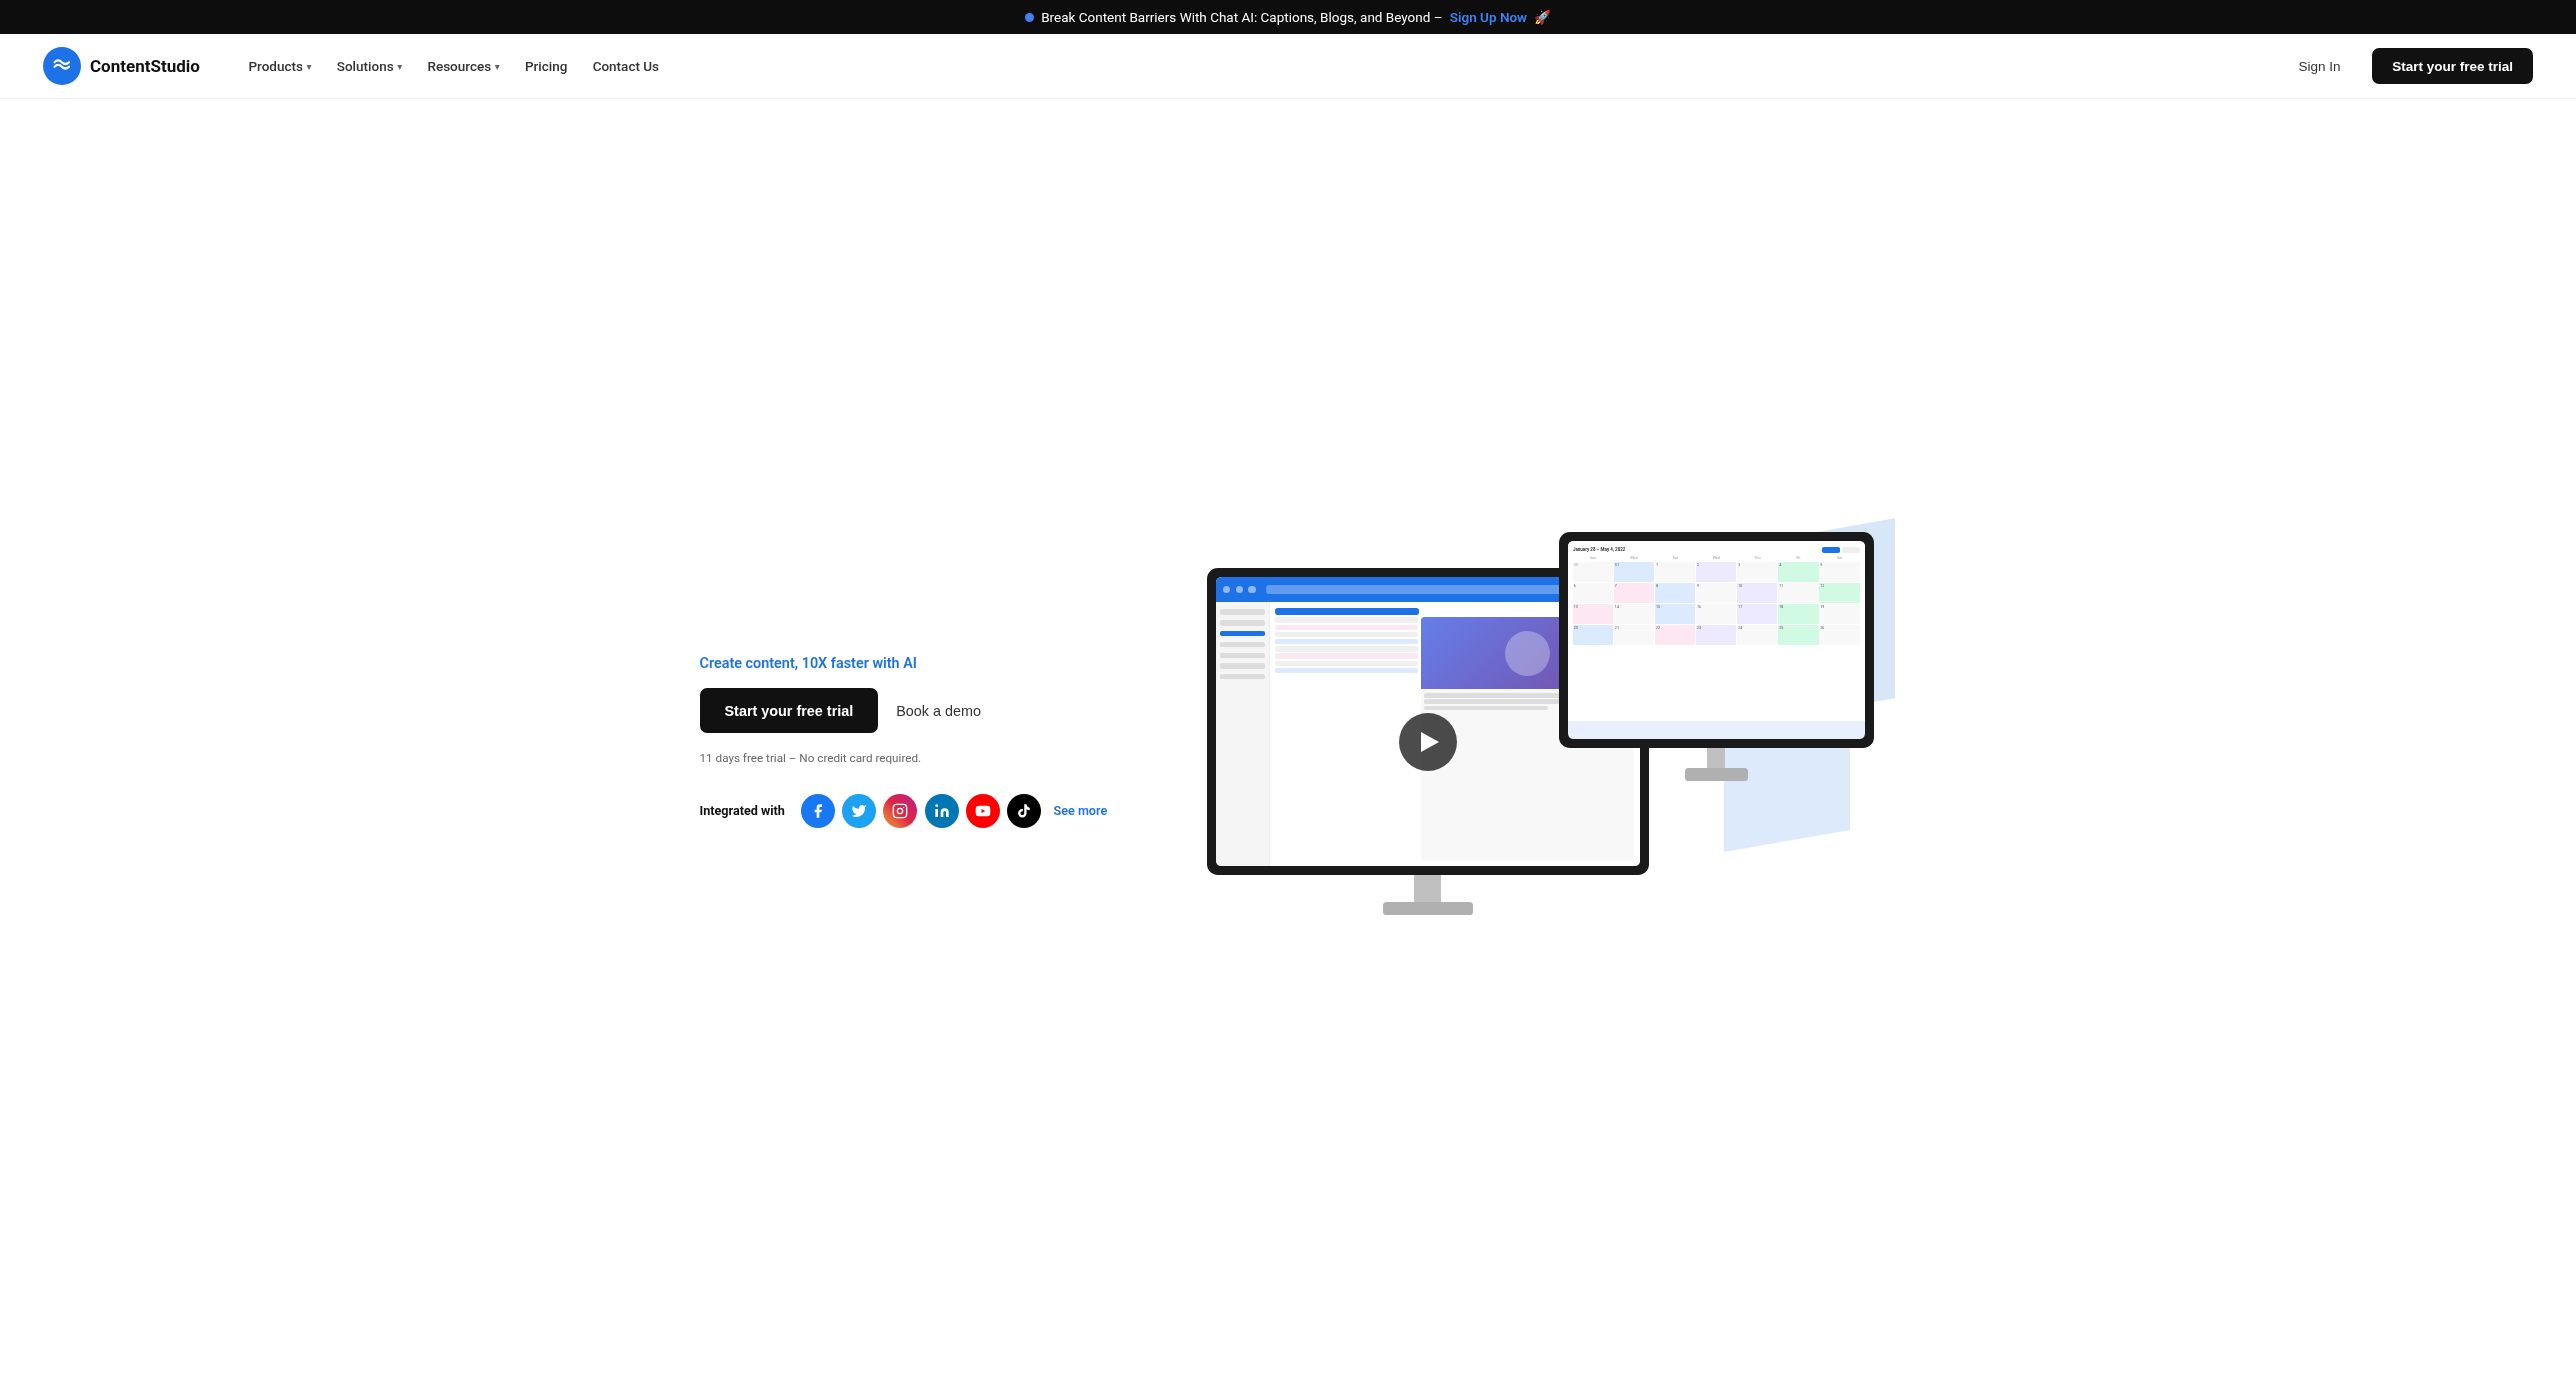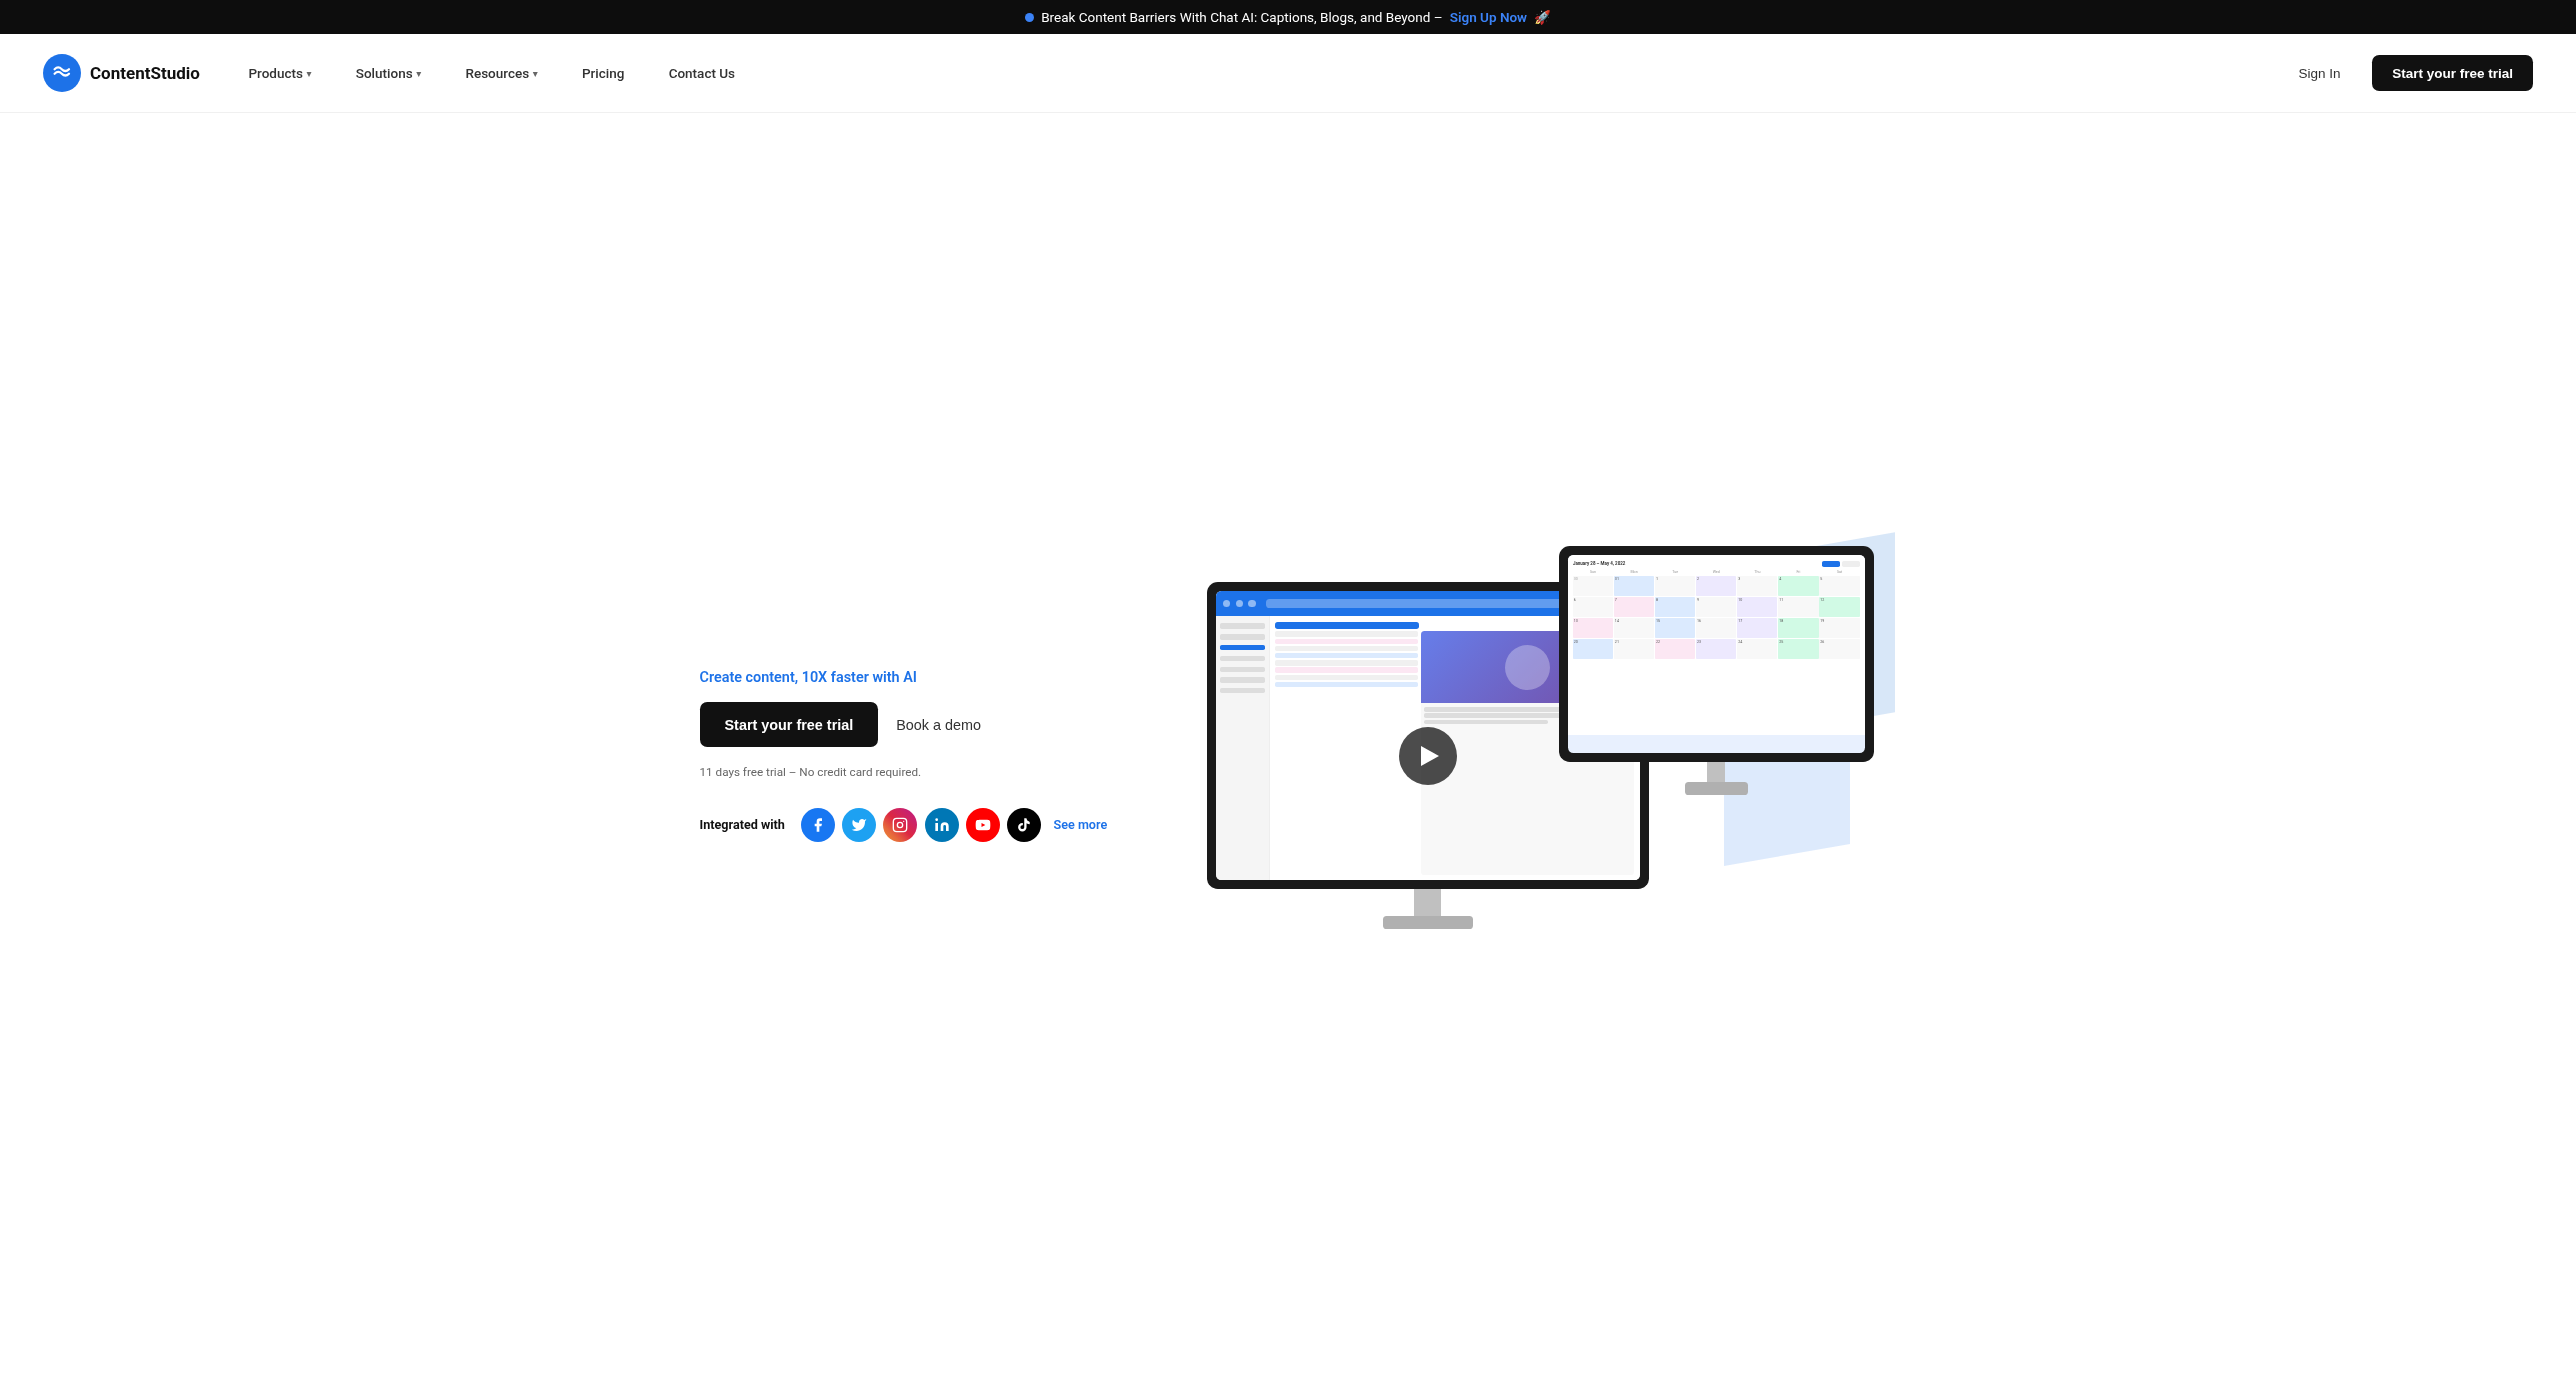--- a/index.html
+++ b/index.html
@@ -28,21 +28,21 @@
       color: #3b82f6;
       text-decoration: none;
       font-weight: 600;
     }
 
     
     .navbar {
       display: flex;
       align-items: center;
       padding: 0 43px;
-      height: 79px;
+      height: 65px;
       border-bottom: 0.9px solid #f0f0f0;
       background: #fff;
       position: sticky;
       top: 0;
       z-index: 100;
     }
     .navbar-logo {
       display: flex;
       align-items: center;
       gap: 9px;
@@ -59,21 +59,21 @@
     }
     .logo-icon svg { width: 21.6px; height: 21.6px; }
     .logo-text {
       font-size: 17px;
       font-weight: 700;
       color: #111;
     }
     .nav-links {
       display: flex;
       align-items: center;
-      gap: 19px;
+      gap: 0;
       flex: 1;
     }
     .nav-item {
       display: flex;
       align-items: center;
       gap: 3.6px;
       padding: 7.2px 12.6px;
       font-size: 13.5px;
       color: #333;
       cursor: pointer;

